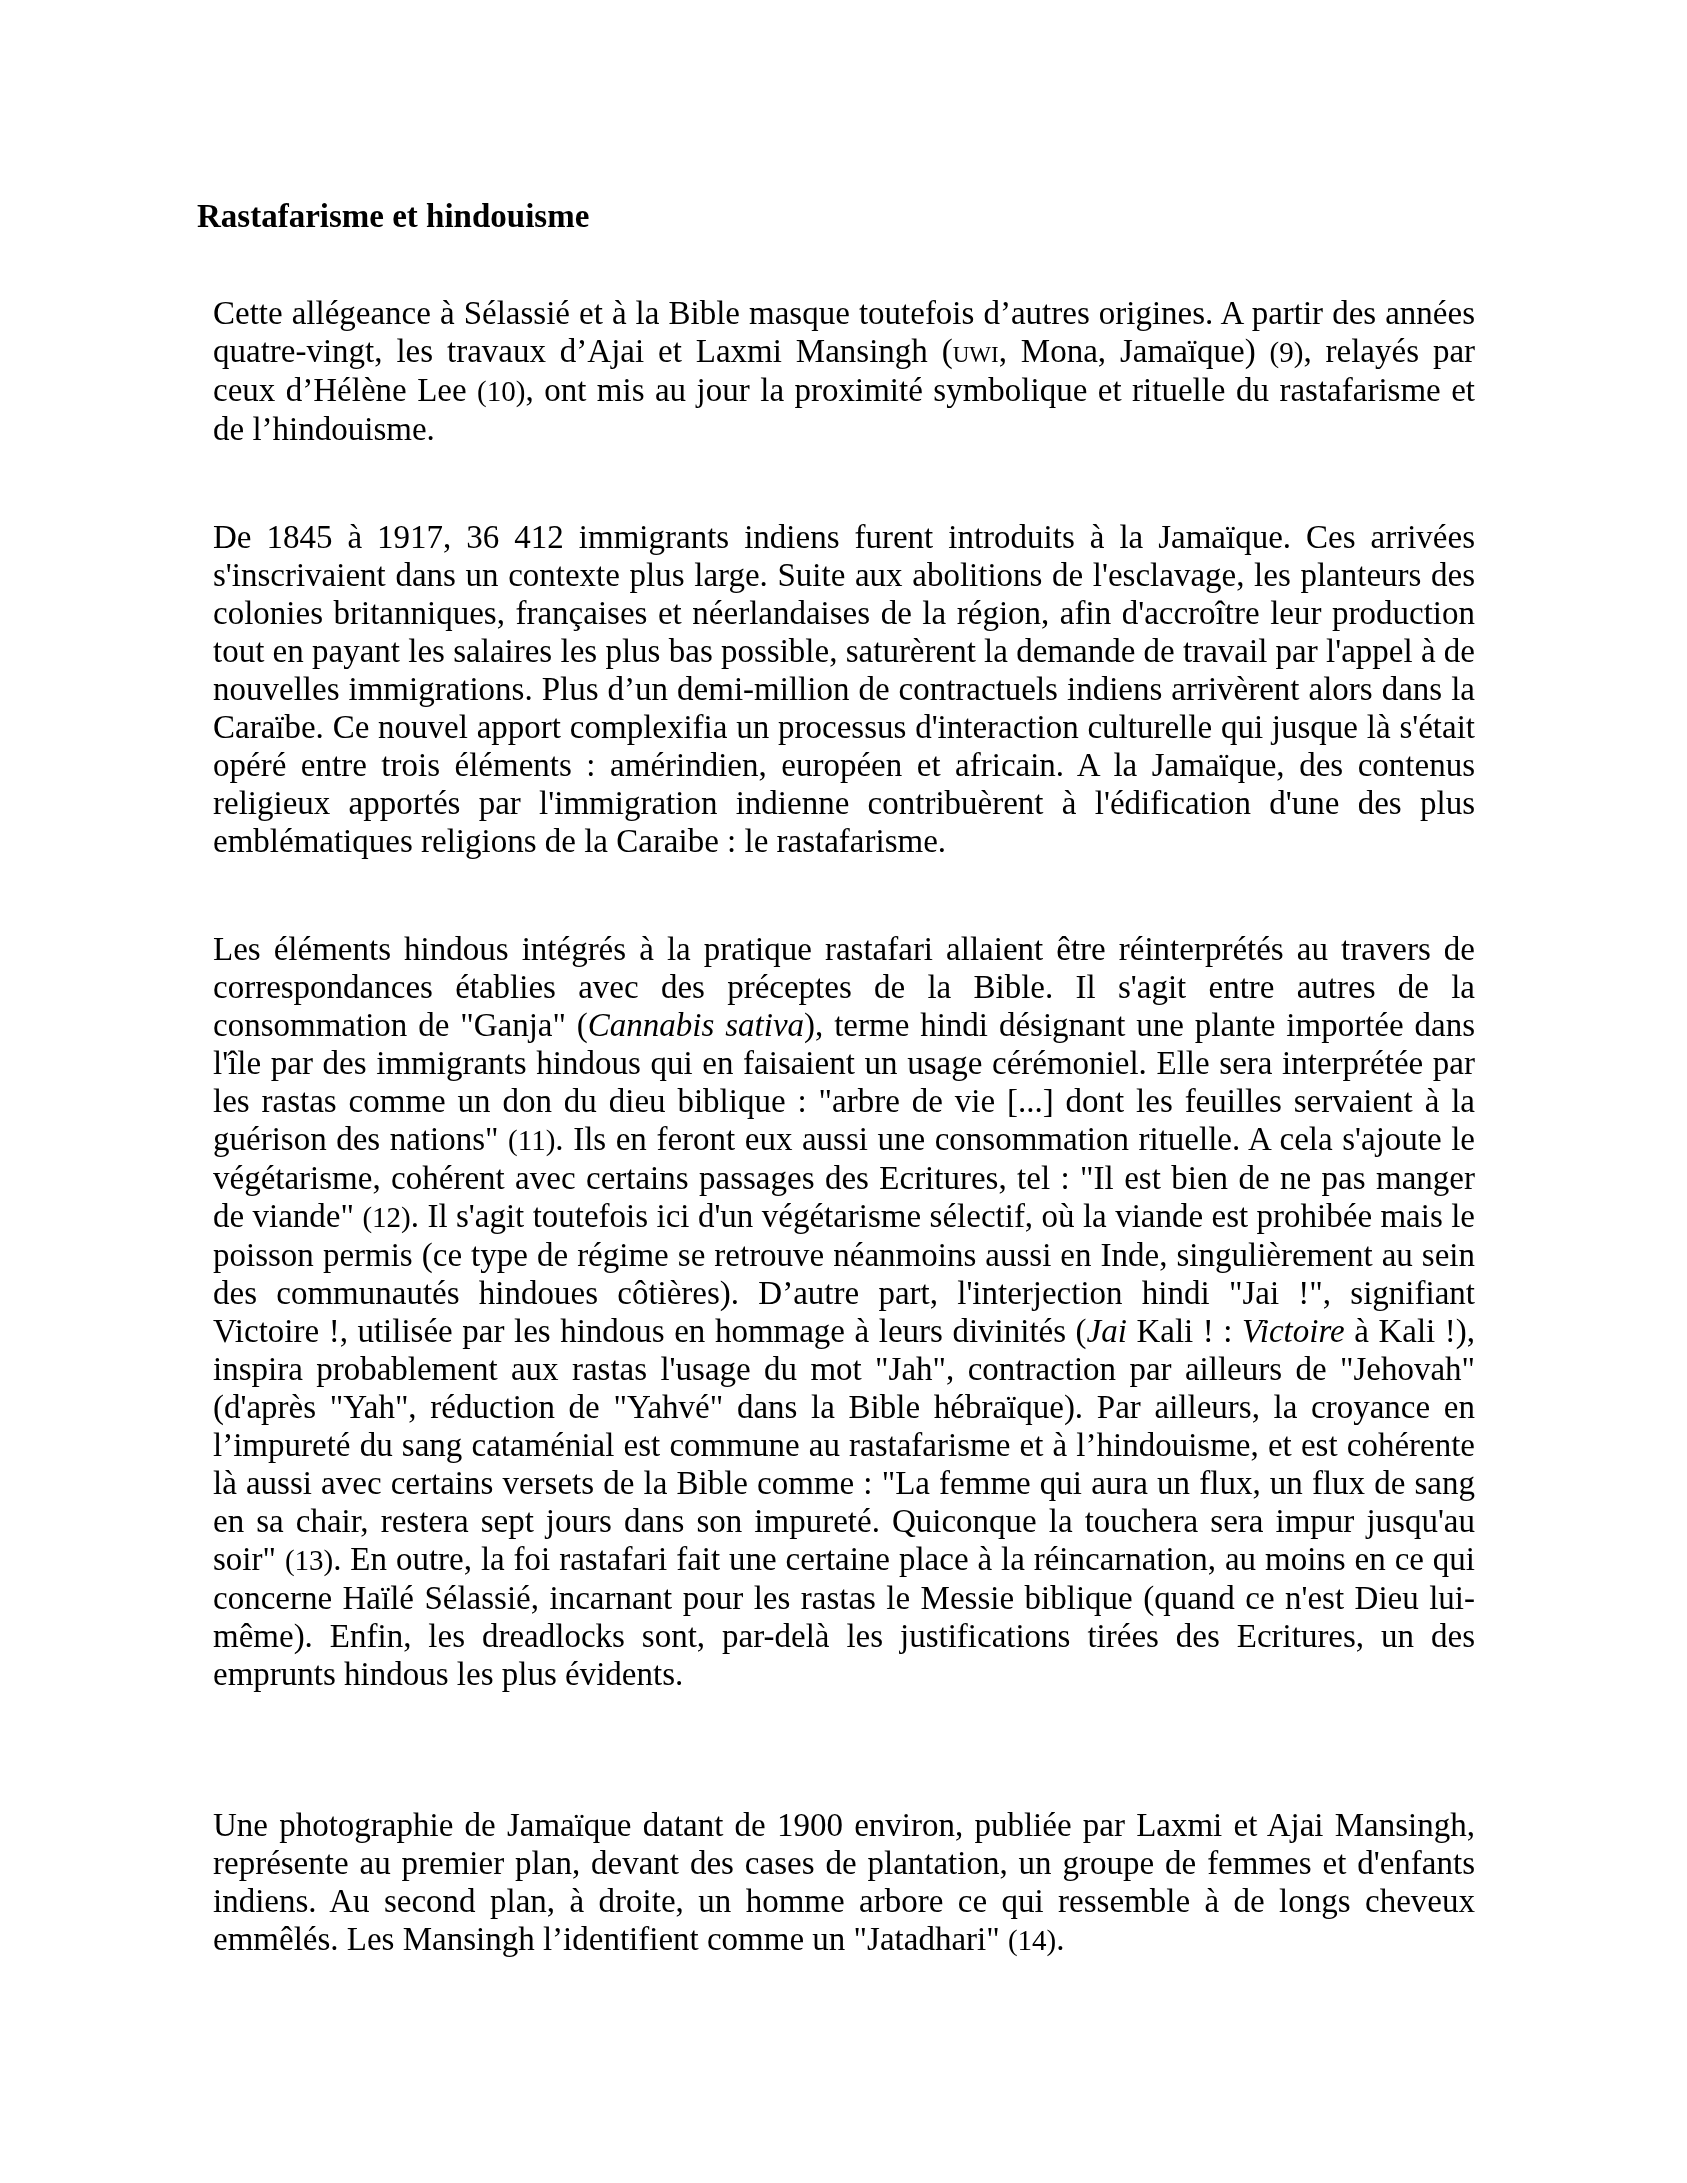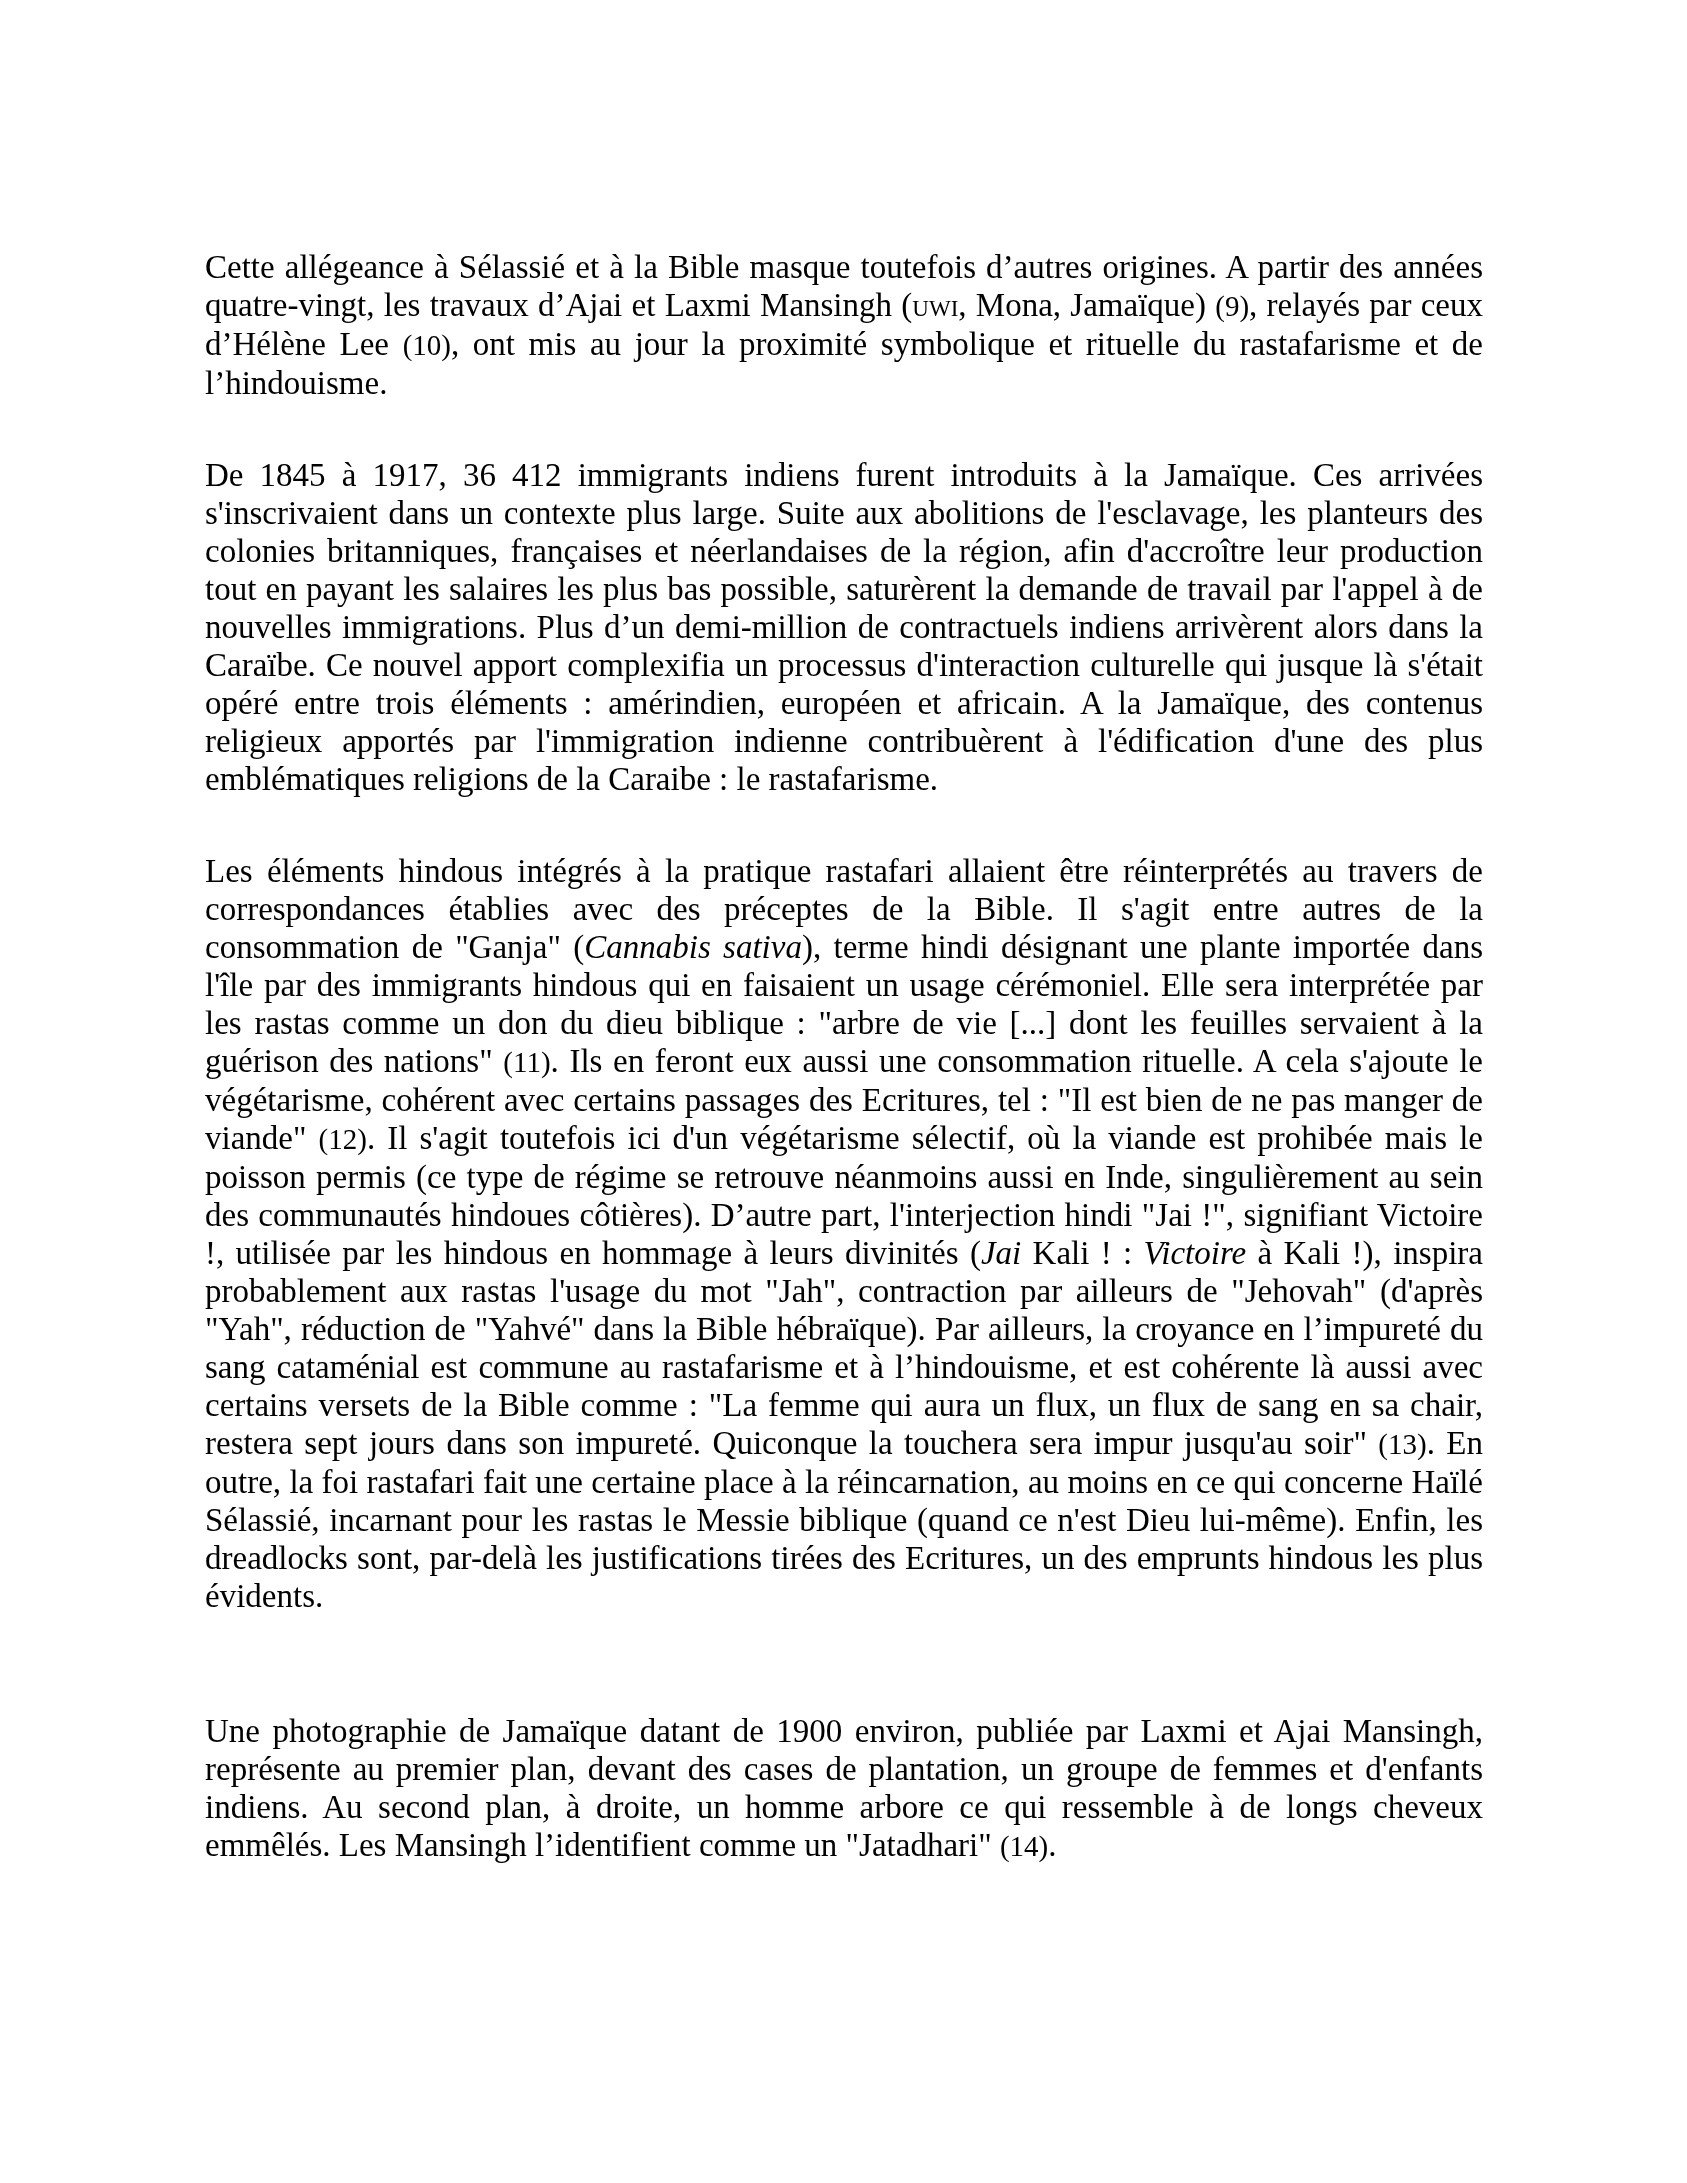--- a/index.html
+++ b/index.html
@@ -30,39 +30,40 @@
     line-height: 38px;
     height: 38px;
   }
   .spacer {
     height: 38px;
   }
   .heading-gap {
     height: 43px;
   }
   p.body {
-    margin: 8px;
+    margin: 16px;
     text-align: justify;
     text-align-last: left;
     hyphens: none;
   }
   .ref {
     font-size: 29px;
   }
   .smallcaps {
     font-variant: small-caps;
   }
   em {
   }
 </style>
 </head>
 <body>
 
 <div class="page">
 
+  <h2 class="heading">Rastafarisme et hindouisme</h2>
   <div class="heading-gap"></div>
 
   <p class="body"><span>Cette allégeance à Sélassié et à la Bible masque toutefois d’autres origines. A partir des années quatre-vingt, les travaux d’Ajai et Laxmi Mansingh (</span><span class="smallcaps">uwi</span><span>, Mona, Jamaïque) </span><span class="ref">(9)</span><span>, relayés par ceux d’Hélène Lee </span><span class="ref">(10)</span><span>, ont mis au jour la proximité symbolique et rituelle du rastafarisme et de l’hindouisme.</span></p>
 
   <div class="spacer"></div>
 
   <p class="body">De 1845 à 1917, 36 412 immigrants indiens furent introduits à la Jamaïque. Ces arrivées s'inscrivaient dans un contexte plus large. Suite aux abolitions de l'esclavage, les planteurs des colonies britanniques, françaises et néerlandaises de la région, afin d'accroître leur production tout en payant les salaires les plus bas possible, saturèrent la demande de travail par l'appel à de nouvelles immigrations. Plus d’un demi-million de contractuels indiens arrivèrent alors dans la Caraïbe. Ce nouvel apport complexifia un processus d'interaction culturelle qui jusque là s'était opéré entre trois éléments : amérindien, européen et africain. A la Jamaïque, des contenus religieux apportés par l'immigration indienne contribuèrent à l'édification d'une des plus emblématiques religions de la Caraibe : le rastafarisme.</p>
 
   <div class="spacer"></div>
 

